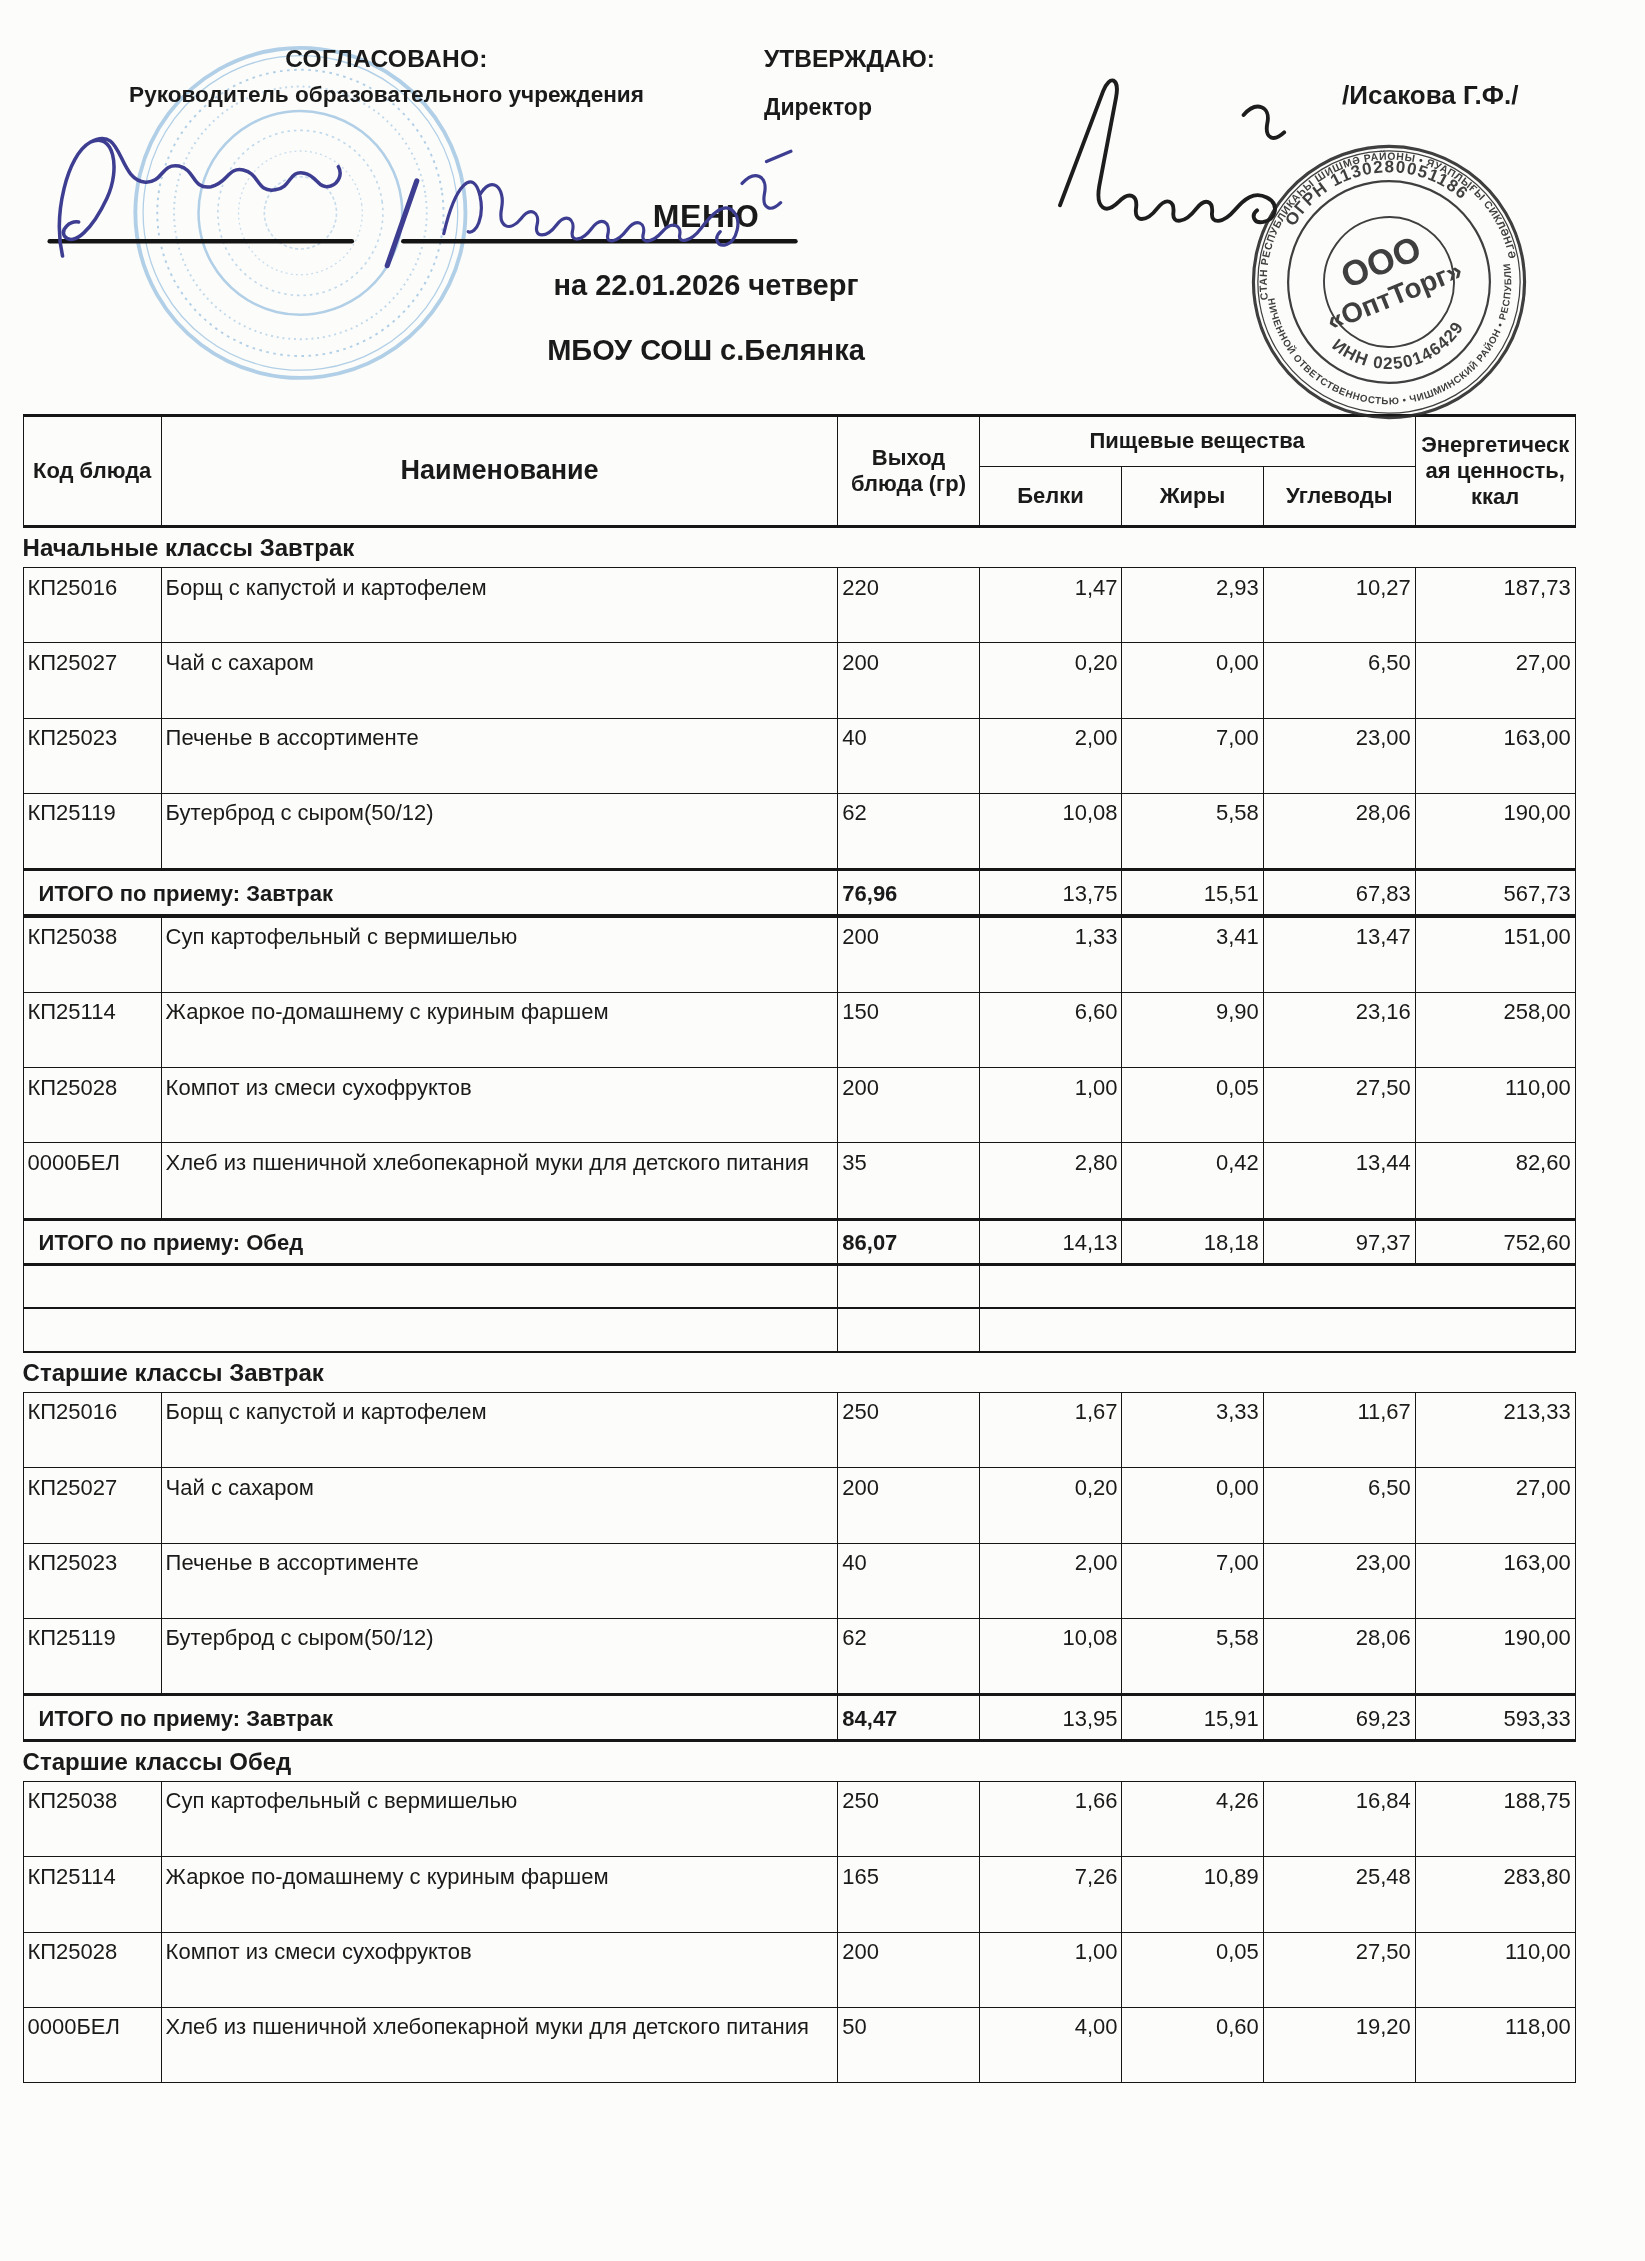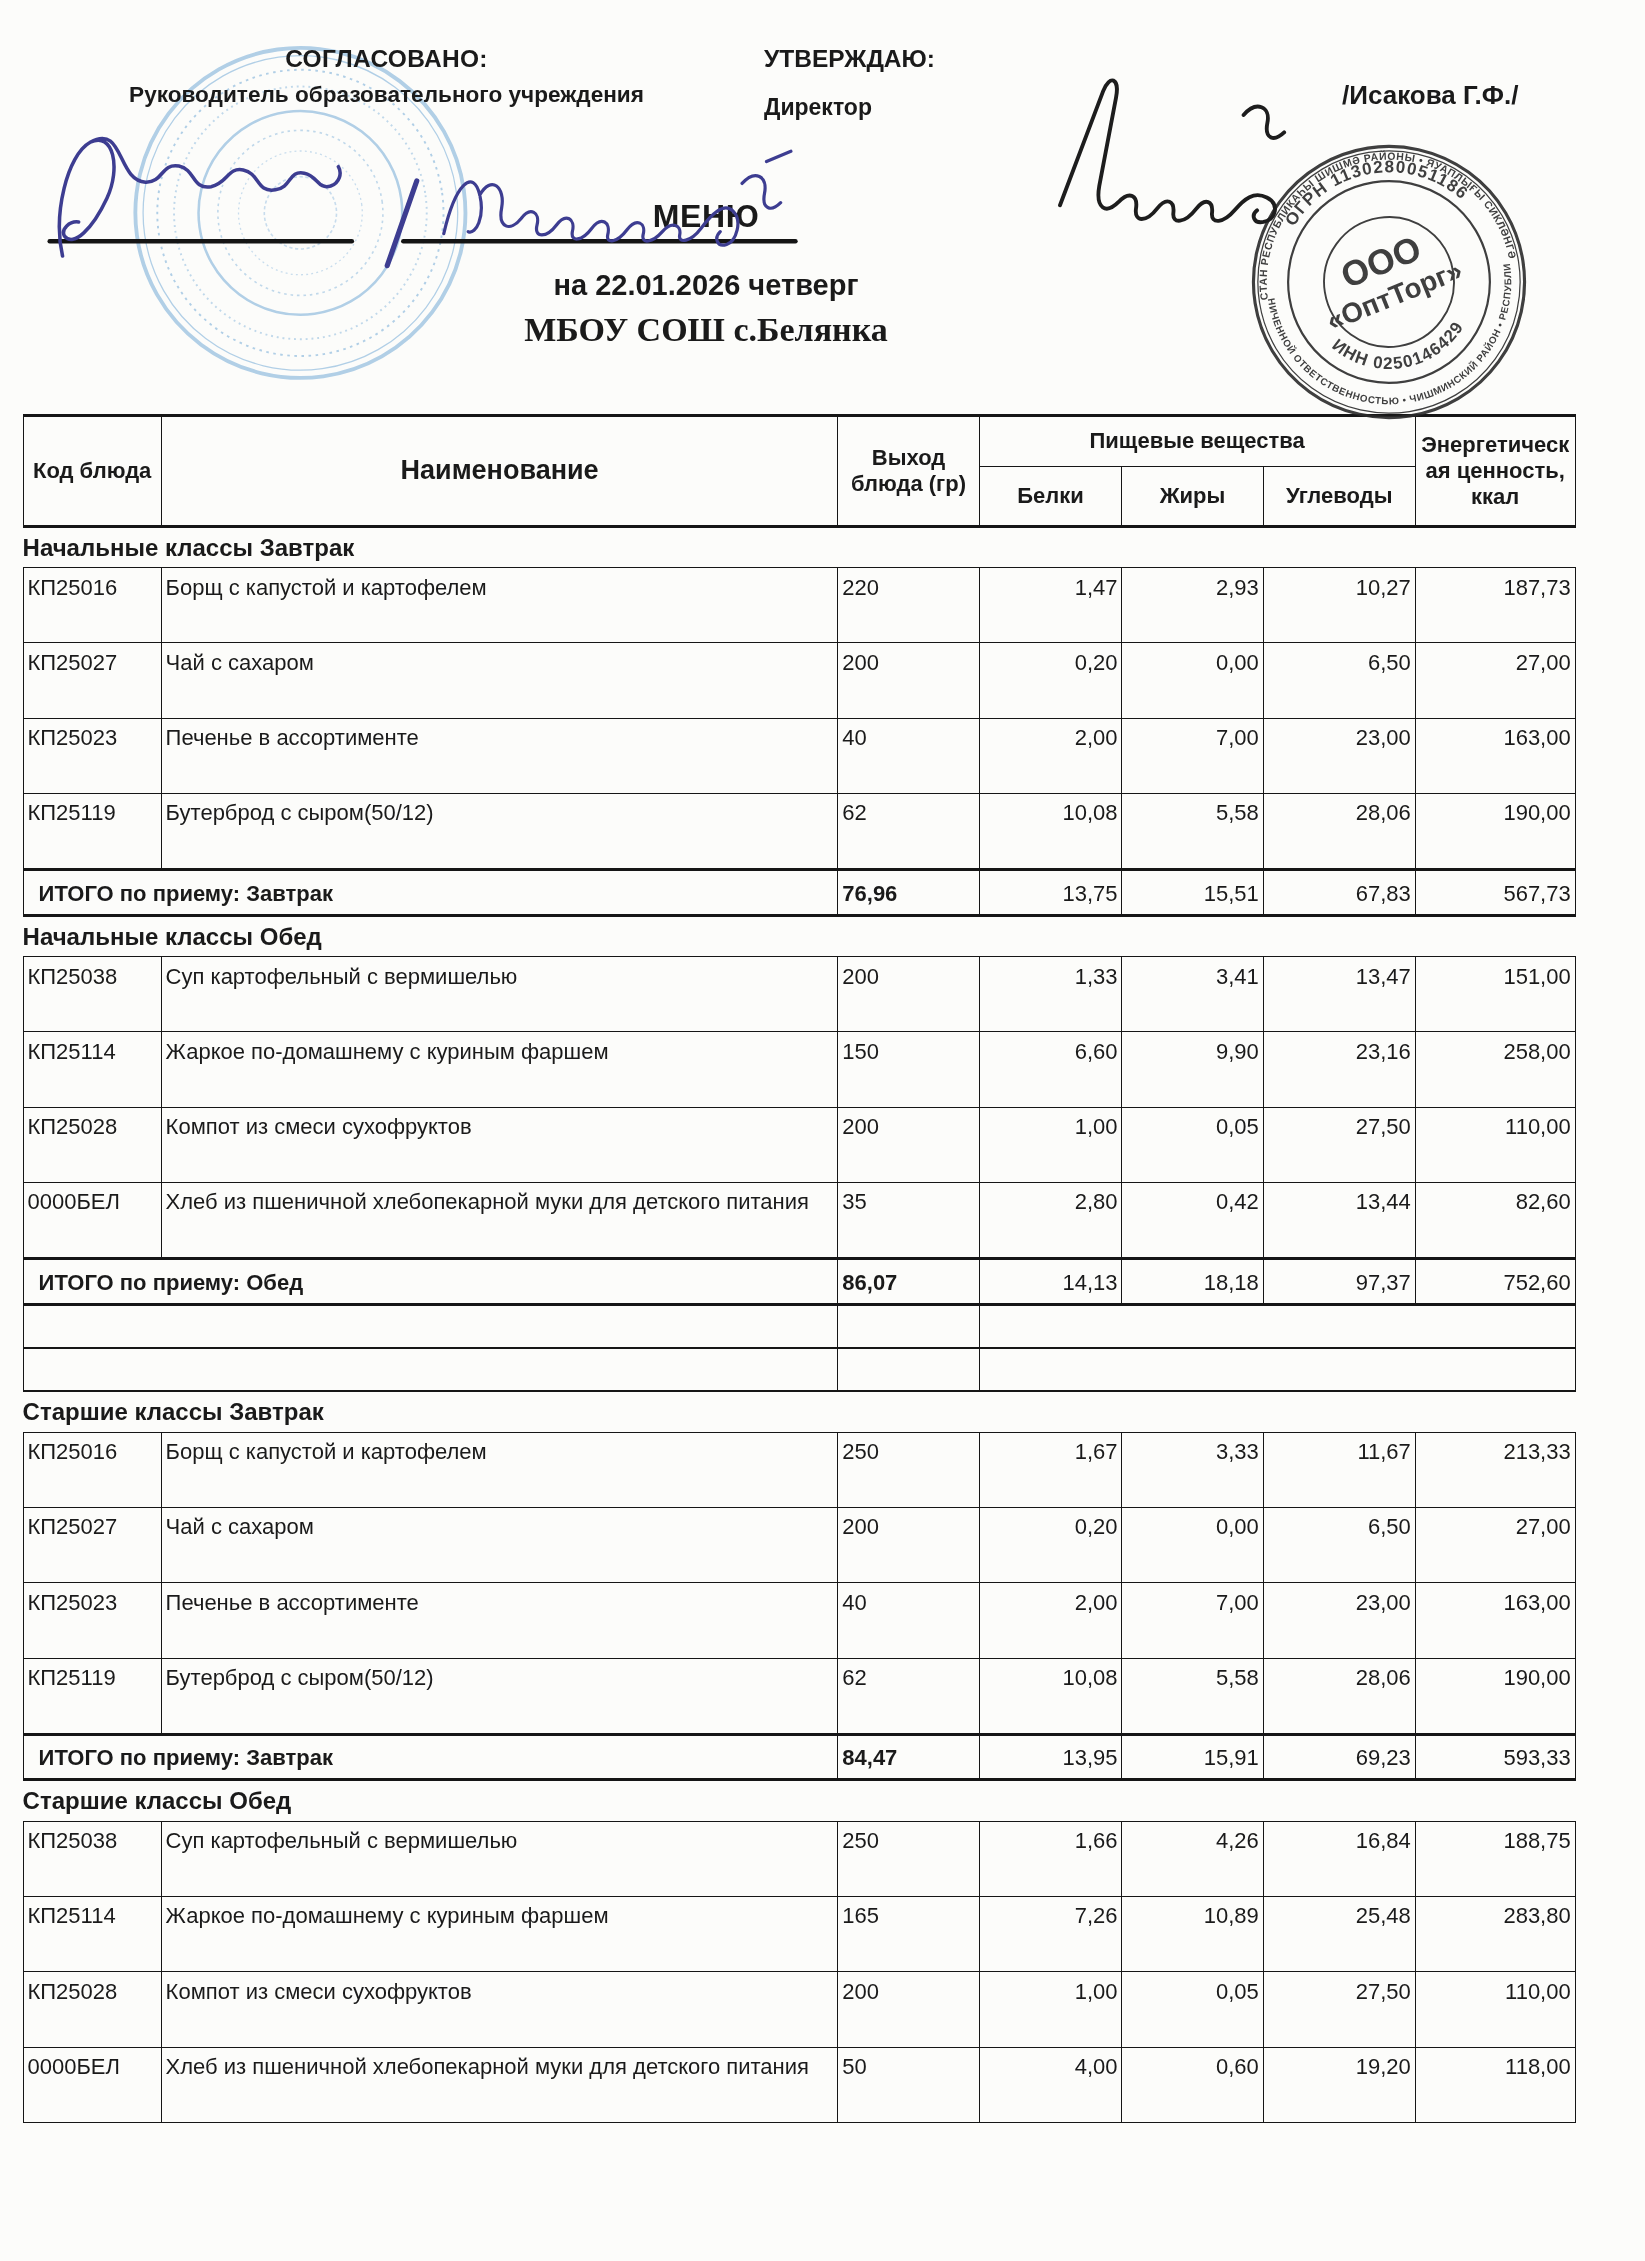--- a/index.html
+++ b/index.html
@@ -17,21 +17,21 @@
   .agreed{position:absolute;left:90px;top:37px;width:593px;text-align:center;z-index:3;}
   .agreed .lbl{font-size:24.5px;font-weight:bold;letter-spacing:0.3px;}
   .agreed .role{font-size:22.6px;font-weight:bold;margin-top:9px;white-space:nowrap;}
   .approve{position:absolute;left:764px;top:37px;z-index:3;}
   .approve .lbl{font-size:24.5px;font-weight:bold;}
   .approve .role{font-size:23px;font-weight:bold;margin-top:20.6px;}
   .director-name{position:absolute;left:1342px;top:72px;font-size:26px;font-weight:bold;z-index:3;white-space:nowrap;}
   .title-block{position:absolute;left:400px;top:190px;width:612px;text-align:center;z-index:3;}
   .title-block .t1{font-size:32px;font-weight:bold;letter-spacing:0.6px;}
   .title-block .t2{font-size:29px;font-weight:bold;margin-top:34px;}
-  .title-block .t3{font-size:34px;font-weight:bold;margin-top:9px;font-family:Liberation Serif, serif;}
+  .title-block .t3{font-size:29px;font-weight:bold;margin-top:32px;}
   .sig-svg{position:absolute;z-index:4;}
   .stamp-blue{position:absolute;left:119px;top:18px;z-index:1;opacity:.62;transform:rotate(-8deg);}
   .stamp-black{position:absolute;left:1244px;top:129px;z-index:2;transform:rotate(-9deg);opacity:.9;}
   
   .tbl-zone{position:absolute;left:22.6px;top:414px;width:1553px;}
   table.menu-table{border-collapse:collapse;table-layout:fixed;width:1553px;background:transparent;}
   table.menu-table th,table.menu-table td{
     border:1.9px solid #161616;
     font-size:22px;
     vertical-align:top;
@@ -238,21 +238,20 @@
             <tr class="total-row">
               <td colspan="2" class="total-label">ИТОГО по приему: Завтрак</td>
               <td class="c-out">76,96</td>
               <td class="c-num">13,75</td>
               <td class="c-num">15,51</td>
               <td class="c-num">67,83</td>
               <td class="c-kcal">567,73</td>
             </tr>
           </tbody>
         </table>
-        <div class="section-title">Начальные классы Обед</div>
         <table class="menu-table">
           <colgroup>
             <col style="width:8.9%">
             <col style="width:43.6%">
             <col style="width:9.1%">
             <col style="width:9.2%">
             <col style="width:9.1%">
             <col style="width:9.8%">
             <col style="width:10.3%">
           </colgroup>

